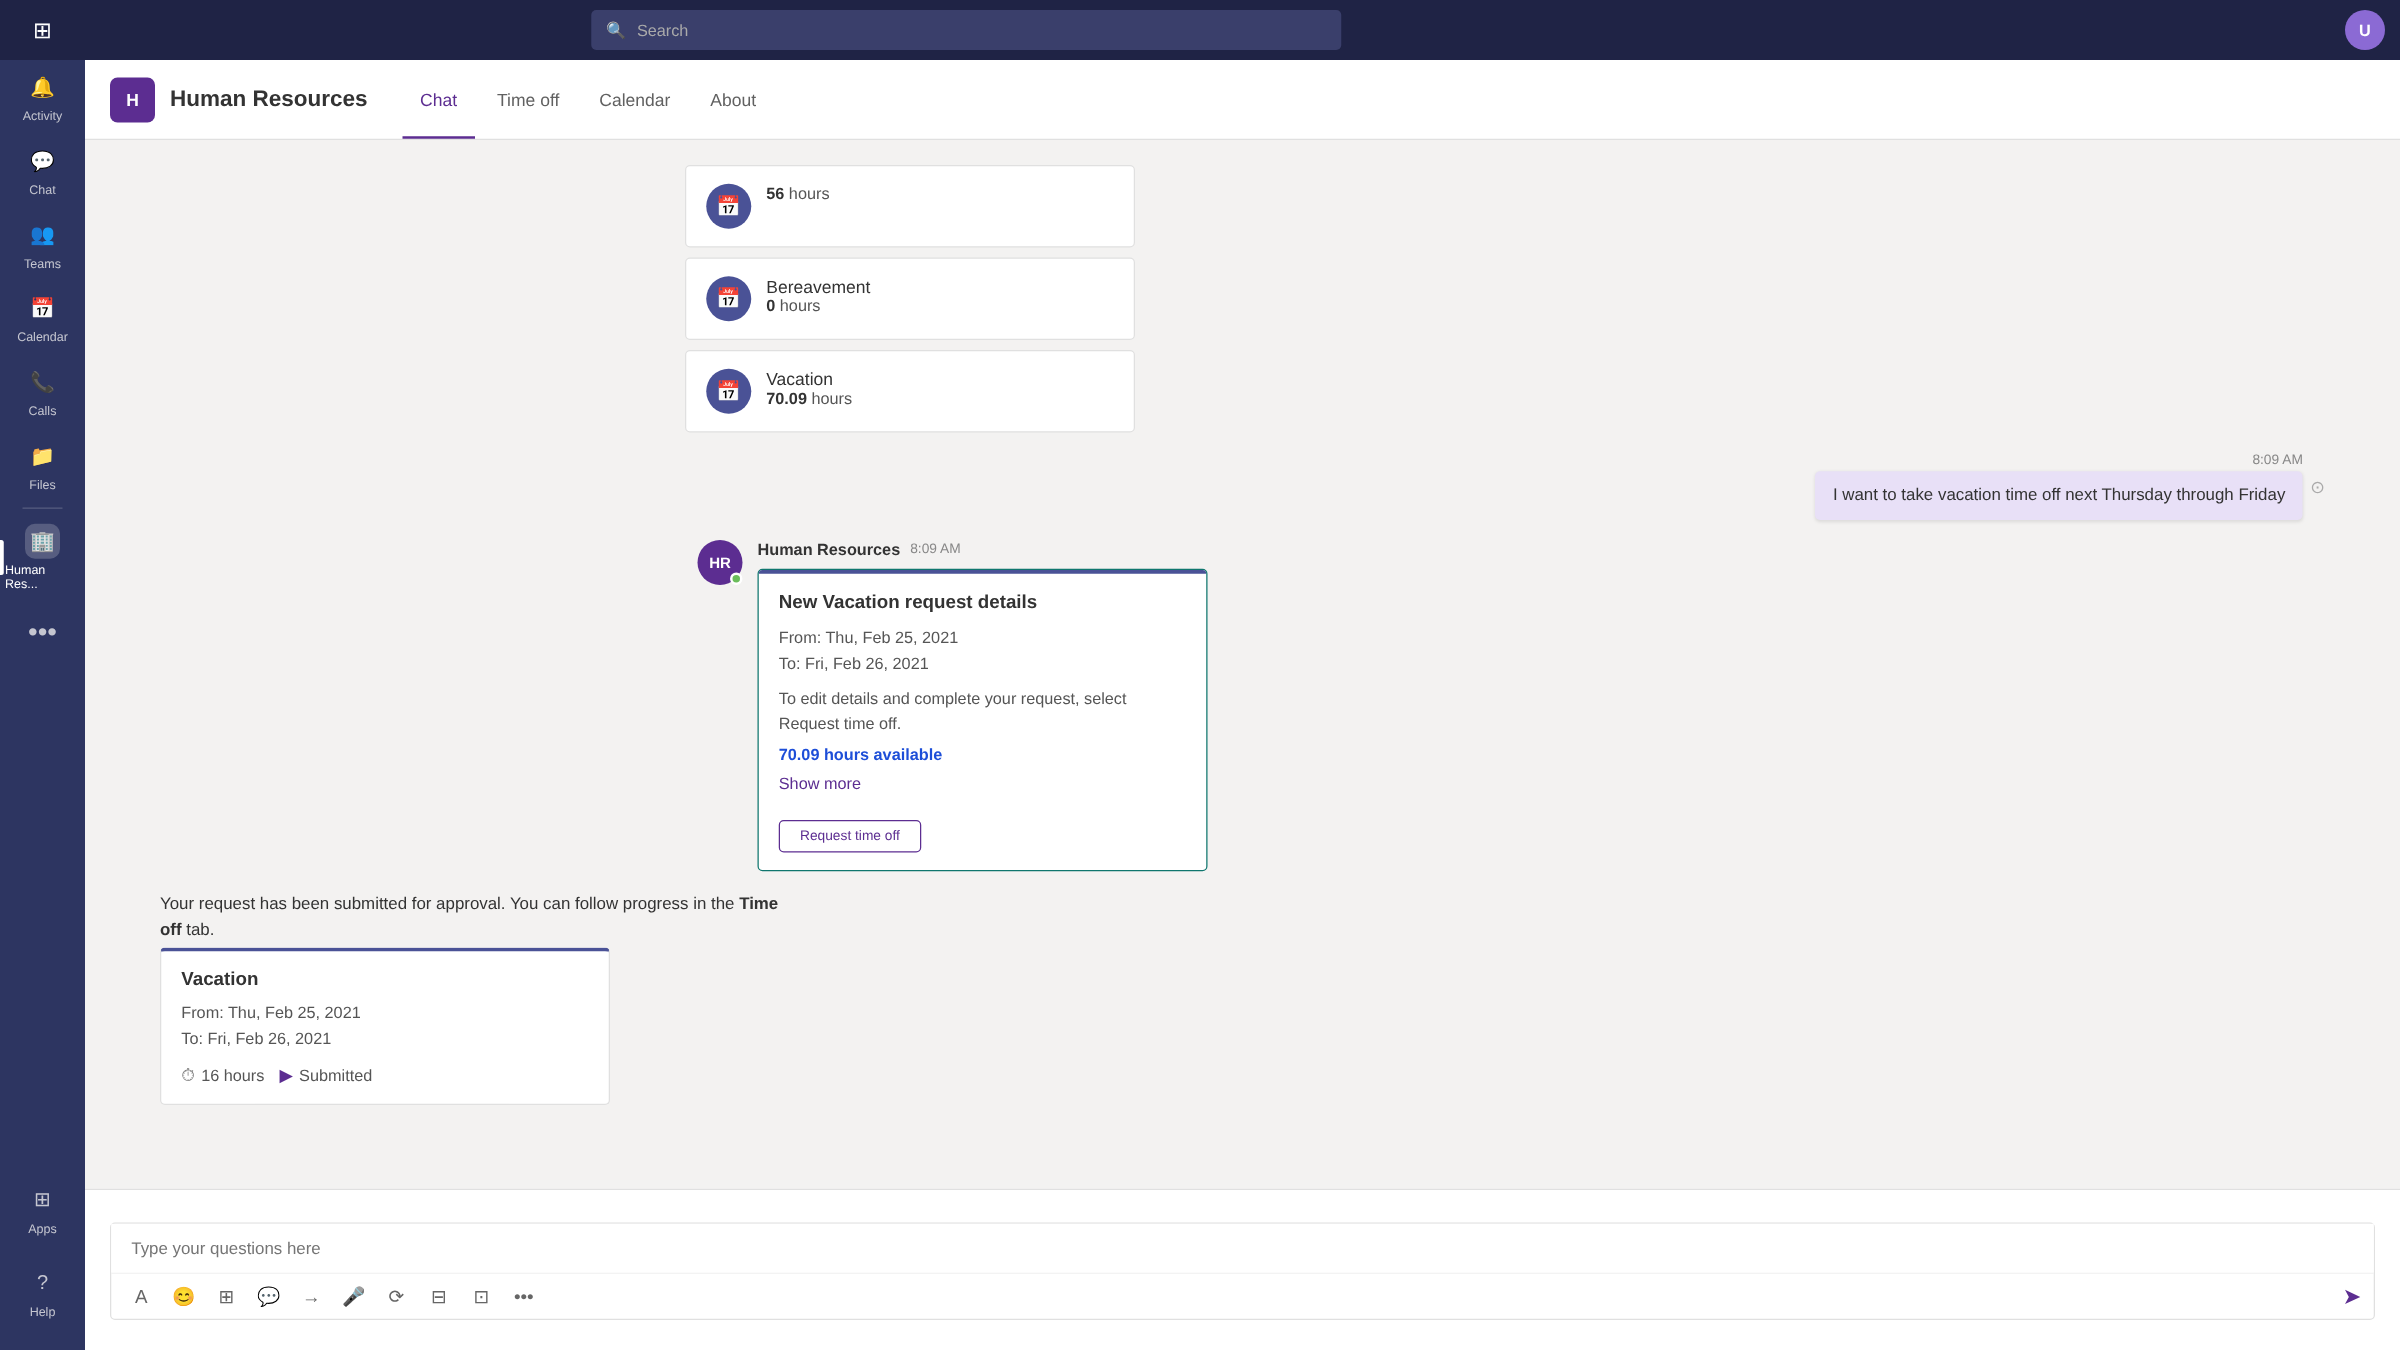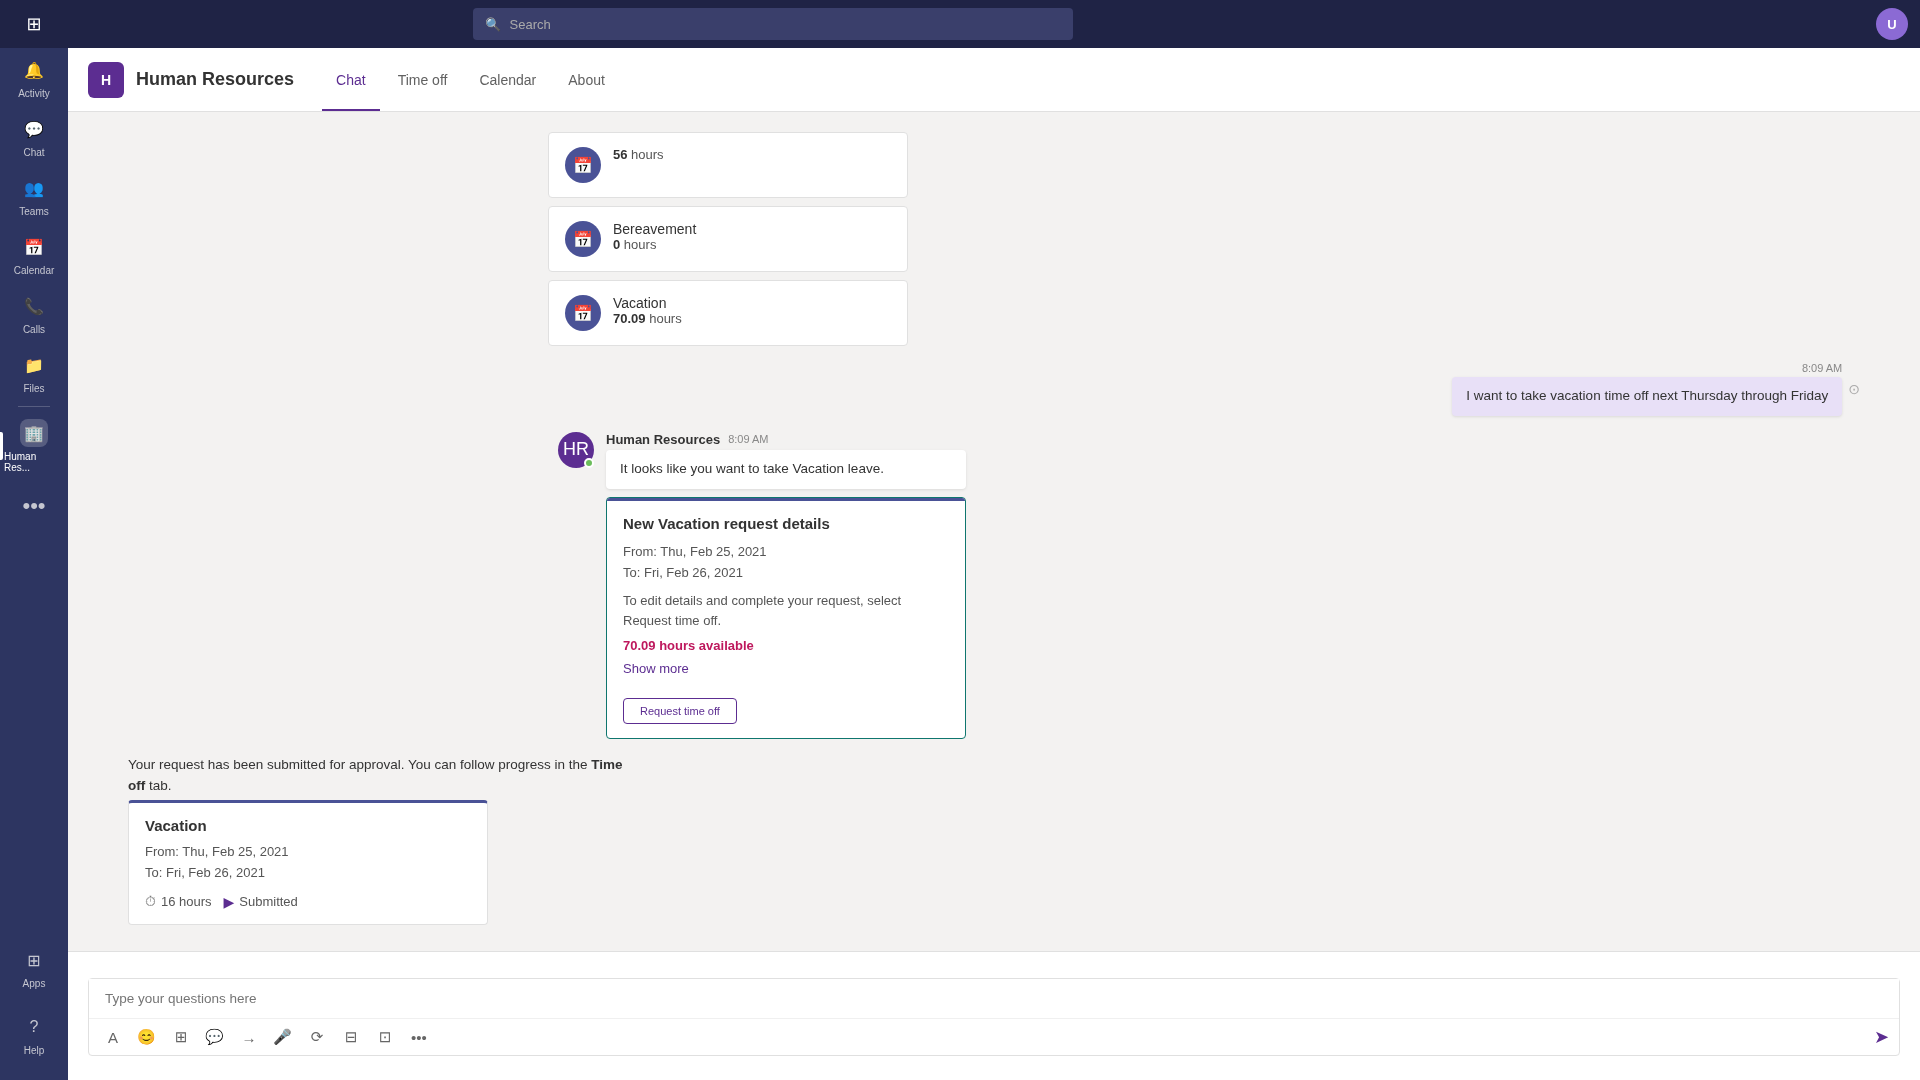--- a/index.html
+++ b/index.html
@@ -262,22 +262,22 @@
     }
     .message-avatar {
       width: 36px;
       height: 36px;
       border-radius: 50%;
       background: #5c2d91;
       display: flex;
       align-items: center;
       justify-content: center;
       color: white;
-      font-size: 18px;
-      font-weight: 400;
+      font-size: 12px;
+      font-weight: 700;
       flex-shrink: 0;
       position: relative;
     }
     .online-dot {
       width: 10px;
       height: 10px;
       background: #6bbd5b;
       border-radius: 50%;
       border: 2px solid white;
       position: absolute;
@@ -340,21 +340,21 @@
     }
     .request-card-desc {
       font-size: 13px;
       color: #555;
       margin-top: 8px;
       line-height: 1.5;
     }
     .request-card-available {
       font-size: 13px;
       font-weight: 600;
-      color: #be185d;
+      color: #1d4ed8;
       margin-top: 8px;
     }
     .show-more-link {
       font-size: 13px;
       color: #5c2d91;
       cursor: pointer;
       margin-top: 8px;
       display: block;
     }
     .request-time-off-btn {
@@ -618,23 +618,20 @@
     <div style="display:flex; flex-direction:column; max-width:480px; margin-left:430px;">
       <div class="message-row">
         <div class="message-avatar">
           <span>HR</span>
           <div class="online-dot"></div>
         </div>
         <div class="message-body">
           <div class="message-meta">
             <span class="message-sender">Human Resources</span>
             <span class="message-time">8:09 AM</span>
-          </div>
-          <div class="message-bubble">
-            <span>It looks like you want to take Vacation leave.</span>
           </div>
 
           <div class="request-card">
             <div class="request-card-header">
               <div class="request-card-title">New Vacation request details</div>
               <div class="request-card-field">
                 <span>From:</span>
                 <span> </span>
                 <span>Thu, Feb 25, 2021</span>
               </div>

